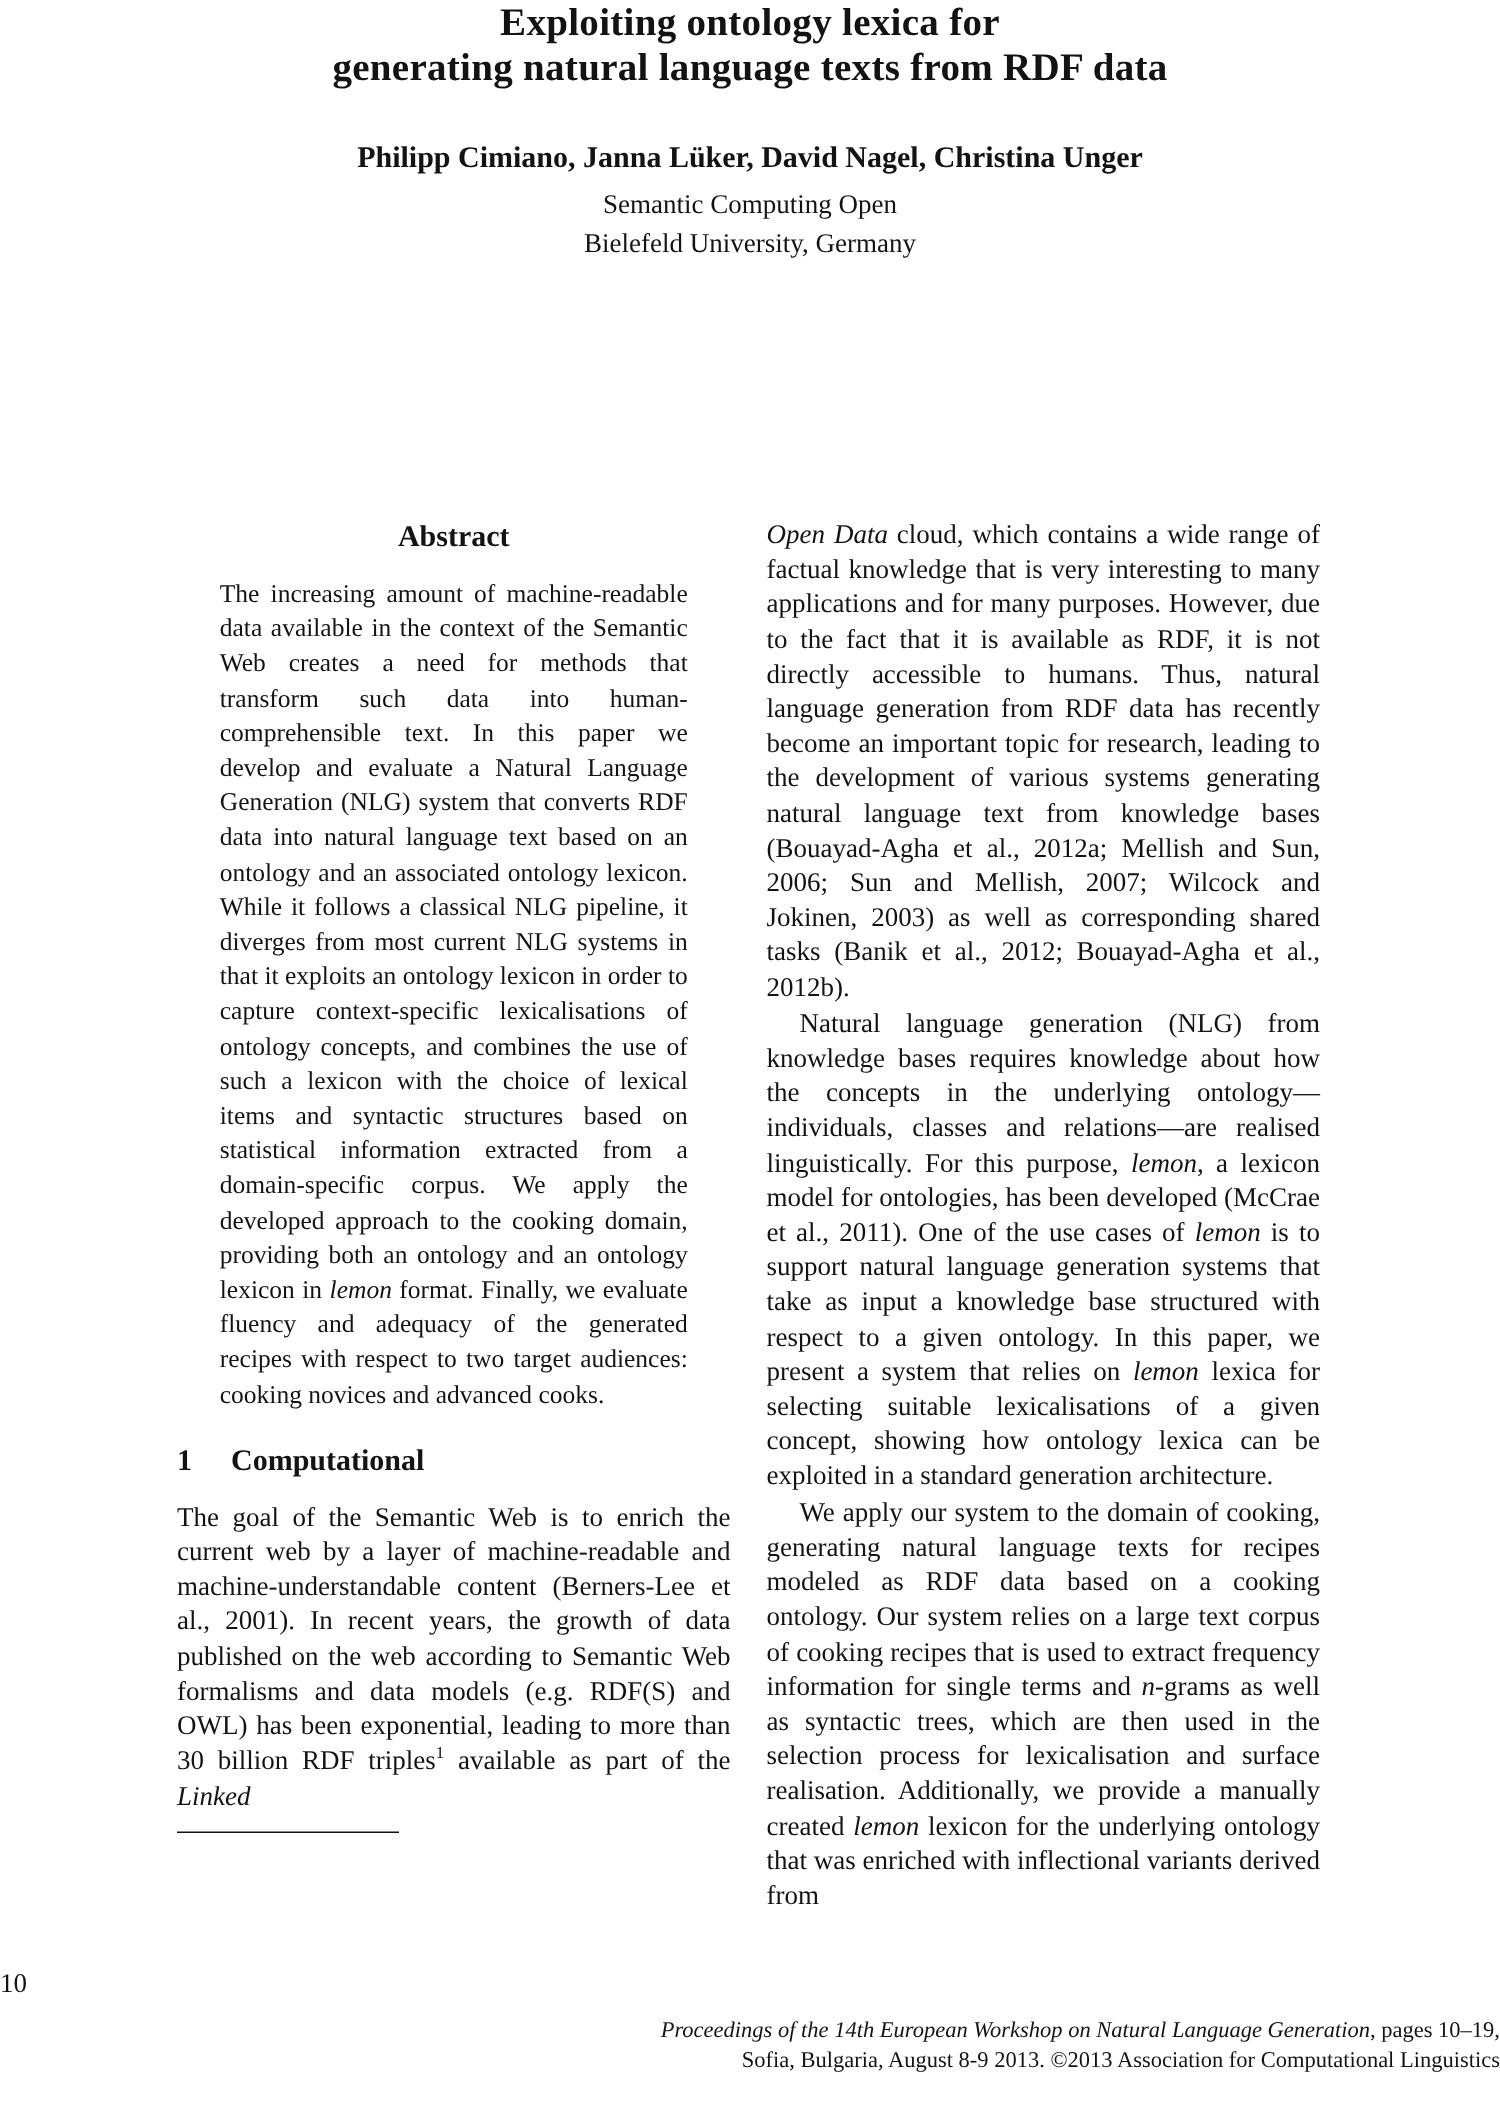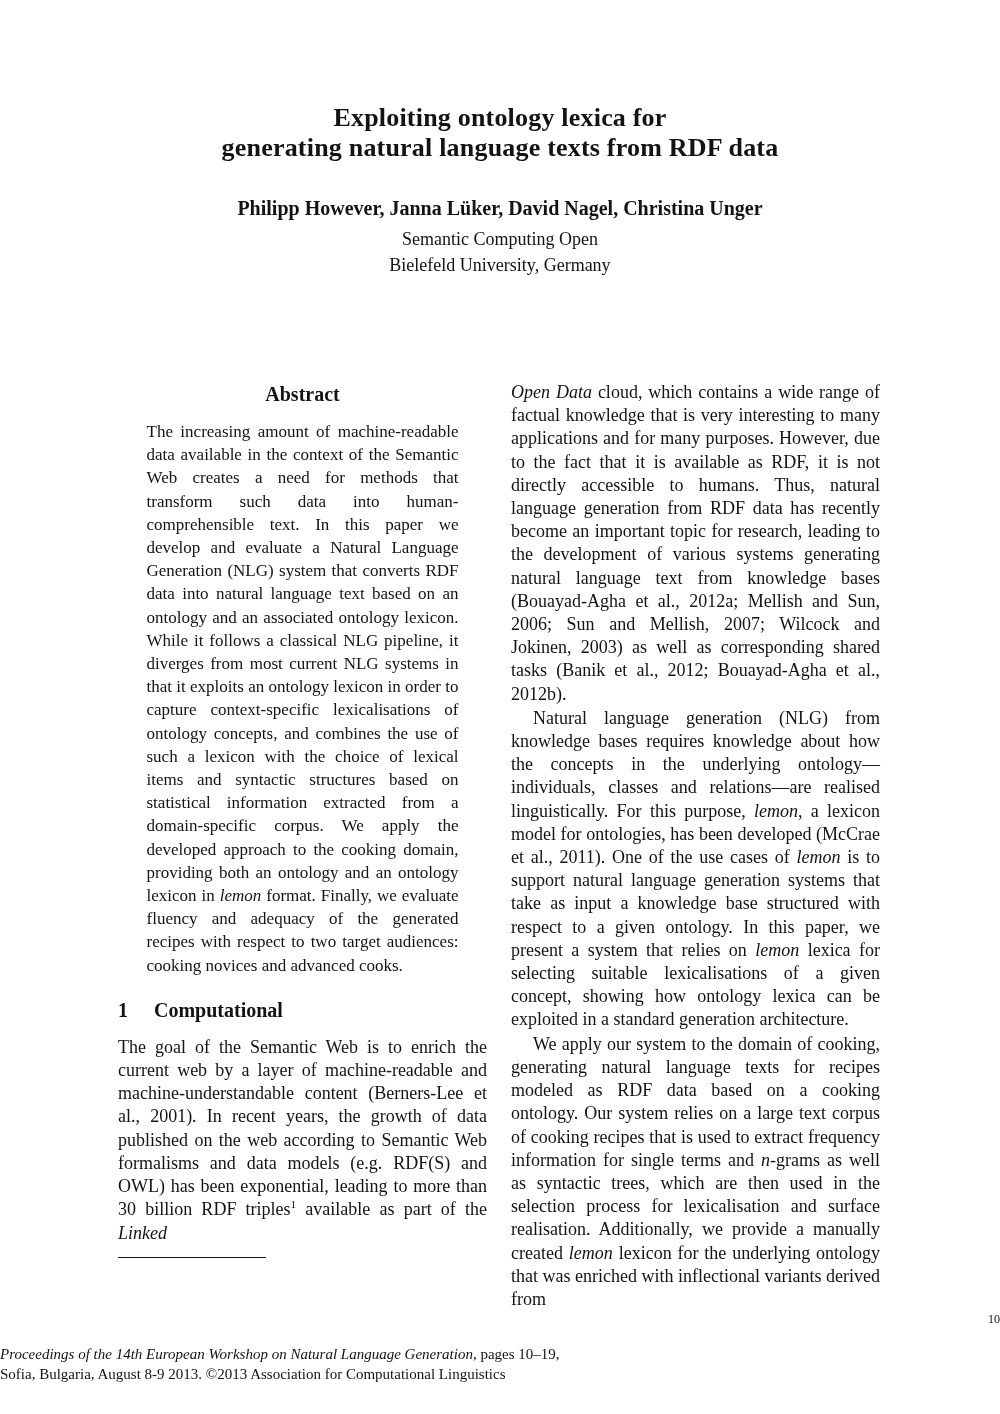--- a/index.html
+++ b/index.html
@@ -7,21 +7,21 @@
     position: relative;
     width: 1000px;
     height: 1414px;
     margin: 0 auto;
     background: #ffffff;
     color: #131313;
     font-family: "Liberation Serif", serif;
     overflow: hidden;
   }
   
-  .title-block { padding-top: 103px; text-align: center; }
+  .title-block { text-align: center; }
   .paper-title {
     margin: 0;
     font-size: 26px;
     font-weight: bold;
     line-height: 30px;
     letter-spacing: 0.2px;
   }
   .authors {
     margin-top: 34px;
     font-size: 20px;
@@ -31,21 +31,20 @@
   .affil-line { font-size: 18px; line-height: 26px; }
 
   
   .columns {
     position: absolute;
     top: 345px;
     left: 118px;
     width: 766px;
     display: flex;
     gap: 24px;
-    margin-top: 36px;
   }
   .col { width: 369px; text-align: justify; }
   .abstract-heading {
     margin: 2px 0 14px 0;
     text-align: center;
     font-size: 20px;
     font-weight: bold;
   }
   .abstract-body {
     margin: 0 auto;
@@ -89,44 +88,44 @@
     word-break: normal;
   }
   .footnote-text .mono { font-size: 13.5px; }
 
   
   .page-number {
     position: absolute;
     top: 1312px;
     left: 0;
     width: 100%;
-    text-align: right;
-    font-size: 12px;
+    text-align: left;
+    font-size: 18px;
   }
   .proceedings {
     position: absolute;
     top: 1345px;
     left: 0;
     width: 100%;
-    text-align: left;
+    text-align: right;
     font-size: 15px;
     line-height: 19.5px;
   }
 </style>
 </head>
 <body>
 
 <div class="page">
 
   <header class="title-block">
     <h1 class="paper-title">
       <span>Exploiting ontology lexica for</span><br>
       <span>generating natural language texts from RDF data</span>
     </h1>
-    <div class="authors">Philipp However, Janna Lüker, David Nagel, Christina Unger</div>
+    <div class="authors">Philipp Cimiano, Janna Lüker, David Nagel, Christina Unger</div>
     <div class="affiliations">
       <div class="affil-line">Semantic Computing Open</div>
       <div class="affil-line">Bielefeld University, Germany</div>
     </div>
   </header>
 
   <main class="columns">
 
     <section class="col">
       <div>

